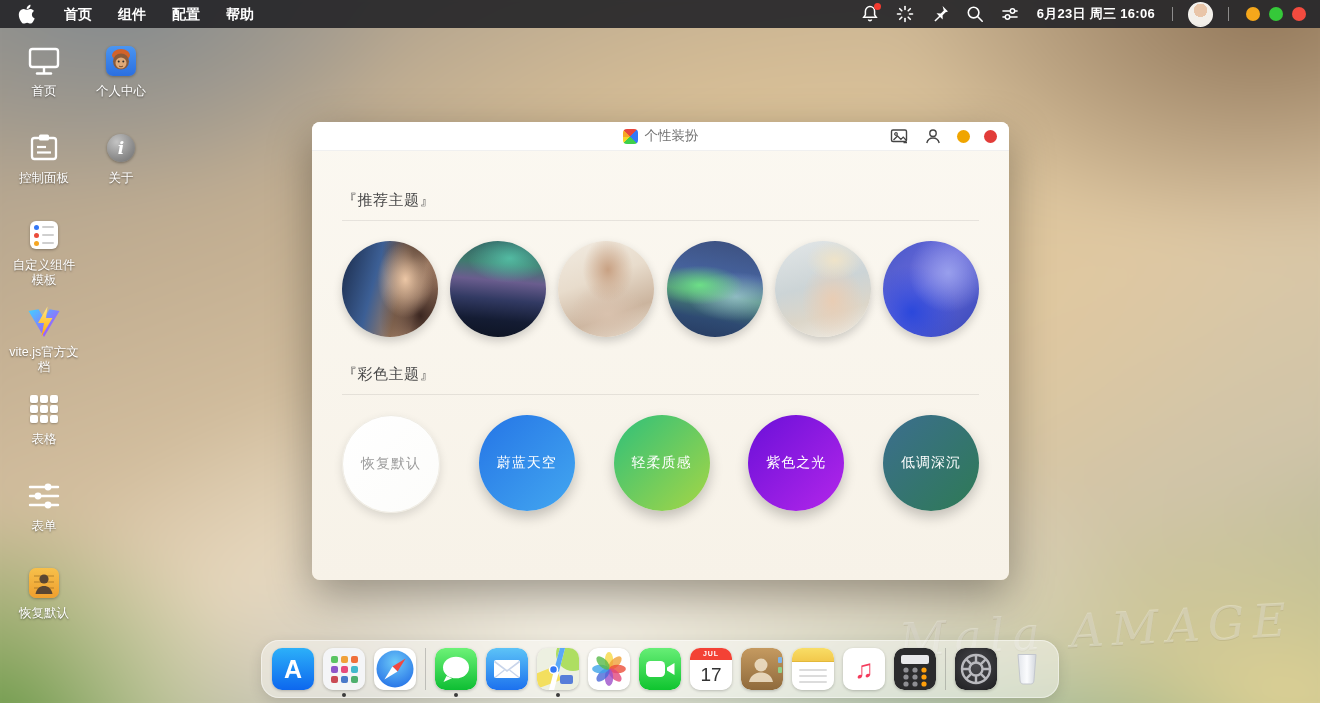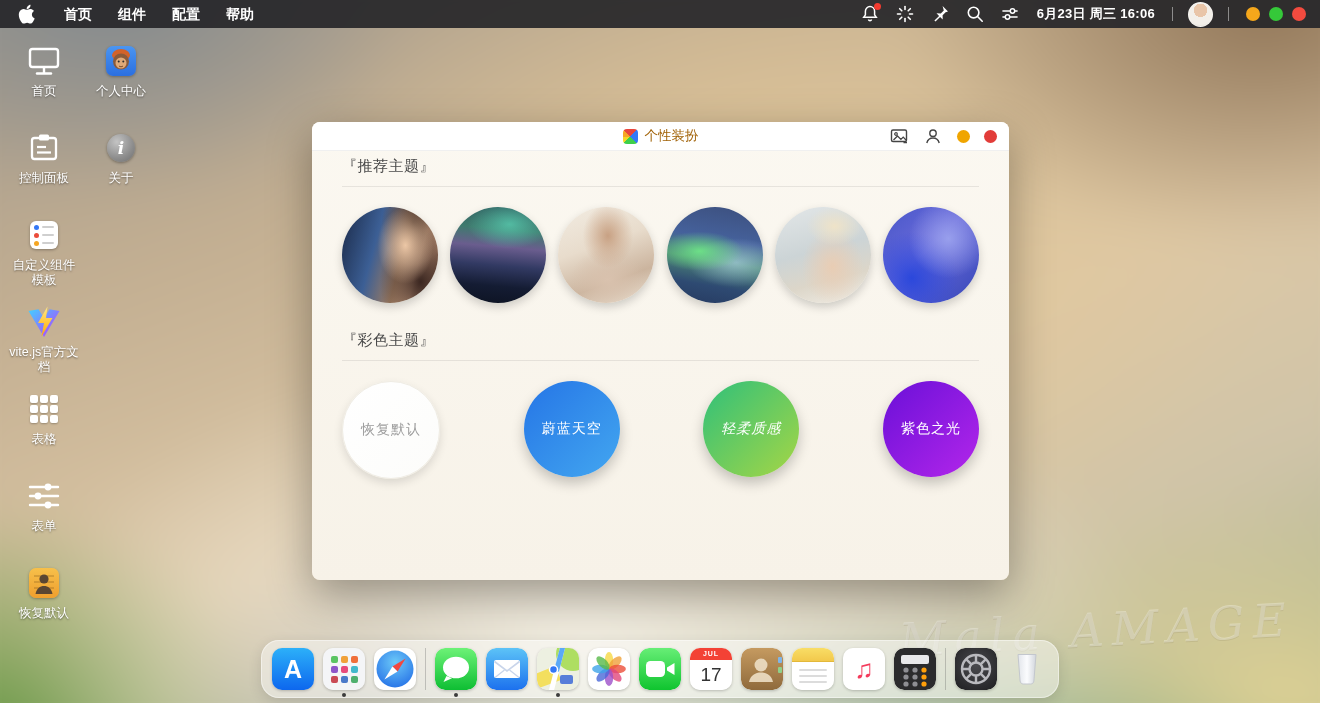--- a/index.html
+++ b/index.html
@@ -64,25 +64,25 @@
 
   
   .window{position:absolute;left:312px;top:122px;width:697px;height:458px;z-index:5;
     border-radius:8px;box-shadow:0 14px 44px rgba(0,0,0,.35);overflow:hidden;
     background:linear-gradient(180deg,#fbf8f1 0%,#f7f2e8 100%);}
   .titlebar{height:28px;background:#ffffff;border-bottom:1px solid rgba(0,0,0,.06);
     display:flex;align-items:center;position:relative;}
   .tb-center{position:absolute;left:0;right:0;display:flex;align-items:center;justify-content:center;gap:7px;}
   .tb-appicon{width:15px;height:15px;border-radius:4px;
     background:conic-gradient(from 45deg,#3478f6 0 25%,#3ecf4a 0 50%,#f5d623 0 62%,#f5a623 0 75%,#e8453c 0 100%);}
-  .tb-title{font-size:13.5px;color:#a16207;}
+  .tb-title{font-size:13.5px;color:#737373;}
   .tb-right{margin-left:auto;display:flex;align-items:center;gap:14px;padding-right:12px;position:relative;z-index:2;}
   .tb-ibtn{display:flex;align-items:center;justify-content:center;width:20px;height:20px;cursor:default;}
   .win-dot{width:13px;height:13px;border-radius:50%;cursor:default;}
-  .win-body{padding:6px 30px 0;}
+  .win-body{padding:40px 30px 0;}
   .sec-title{font-size:15px;color:#4a4a4a;letter-spacing:.5px;}
   .sec-divider{height:1px;background:rgba(0,0,0,.08);margin-top:10px;}
   .circle-row{display:flex;justify-content:space-between;margin:20px 0 28px;}
   .theme-circle{width:96px;height:96px;border-radius:50%;flex:0 0 auto;cursor:pointer;
     box-shadow:0 4px 10px rgba(0,0,0,.18);display:flex;align-items:center;justify-content:center;}
   .color-circle{box-shadow:0 6px 13px rgba(0,0,0,.22);}
   .color-circle .c-label{font-size:14px;letter-spacing:1px;}
   .color-circle.default{border:1px solid #efece4;box-shadow:0 4px 10px rgba(0,0,0,.12);}
 
   
@@ -384,25 +384,28 @@
       </div>
       <div class="sec-title">『彩色主题』</div>
       <div class="sec-divider"></div>
       <div class="circle-row">
         <div class="theme-circle color-circle default" style="background: linear-gradient(135deg, rgb(255, 255, 255), rgb(252, 252, 250)); justify-content: center;">
           <span class="c-label" style="color: rgb(156, 156, 156);">恢复默认</span>
         </div>
         <div class="theme-circle color-circle" style="background: linear-gradient(135deg, rgb(37, 117, 230), rgb(67, 167, 240));">
           <span class="c-label" style="color: rgb(255, 255, 255);">蔚蓝天空</span>
         </div>
-        <div class="theme-circle color-circle" style="background: linear-gradient(135deg, rgb(47, 192, 122), rgb(166, 214, 69)); font-style: italic;">
+        <div class="theme-circle color-circle" style="background: linear-gradient(135deg, rgb(47, 192, 122), rgb(166, 214, 69));">
           <span class="c-label" style="color: rgb(255, 255, 255);">轻柔质感</span>
         </div>
         <div class="theme-circle color-circle" style="background: linear-gradient(135deg, rgb(106, 16, 216), rgb(179, 38, 234));">
           <span class="c-label" style="color: rgb(255, 255, 255);">紫色之光</span>
+        </div>
+        <div class="theme-circle color-circle" style="background: linear-gradient(135deg, rgb(60, 110, 143), rgb(46, 122, 85));">
+          <span class="c-label" style="color: rgb(255, 255, 255);">低调深沉</span>
         </div>
       </div>
     </div>
 </div>
 
 <div class="dock" id="dock">
     <div class="dock-item">
       <div class="di">
         <div class="dibg" style="background:linear-gradient(180deg,#2cb0f9,#0d67ee)">
           <span class="dk-letter">A</span>

